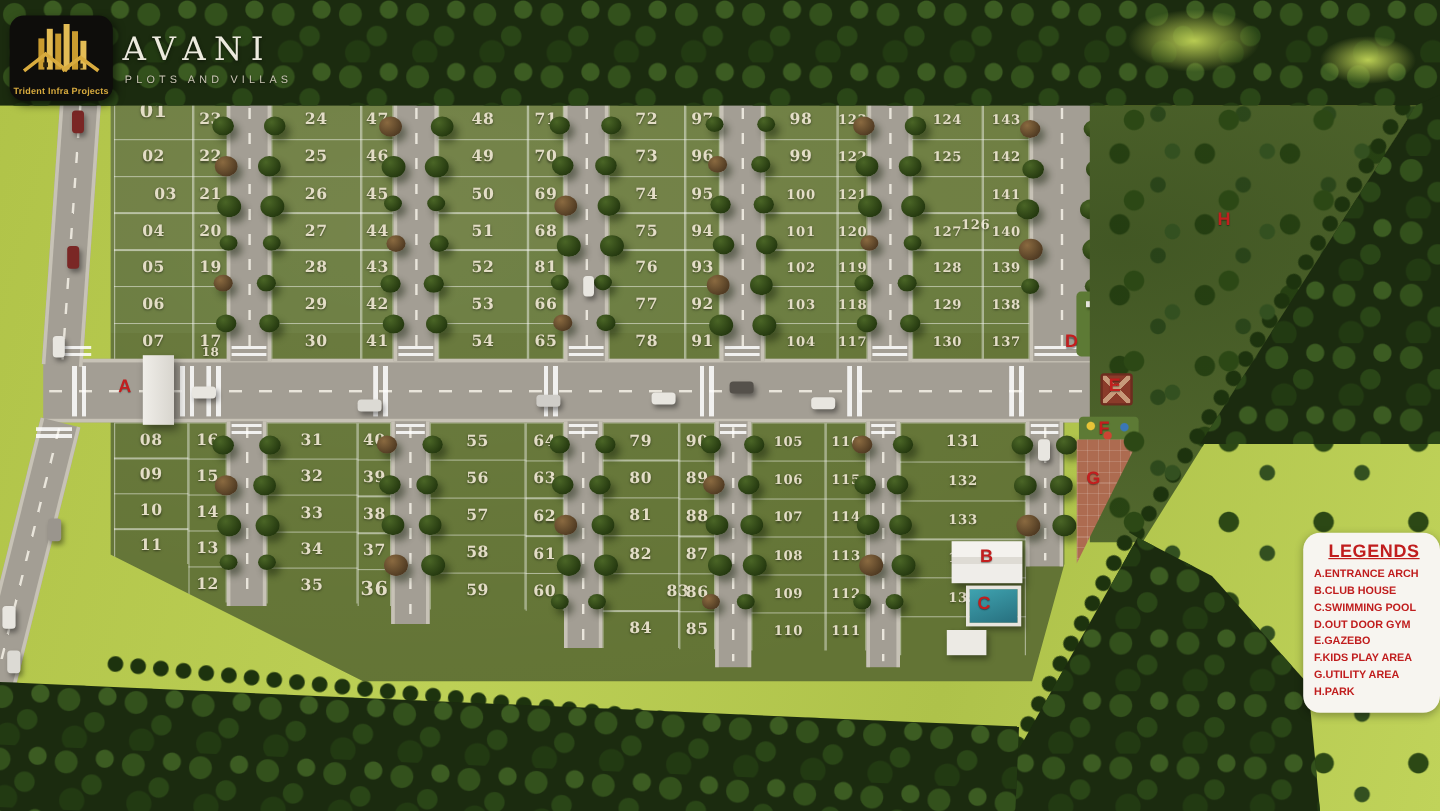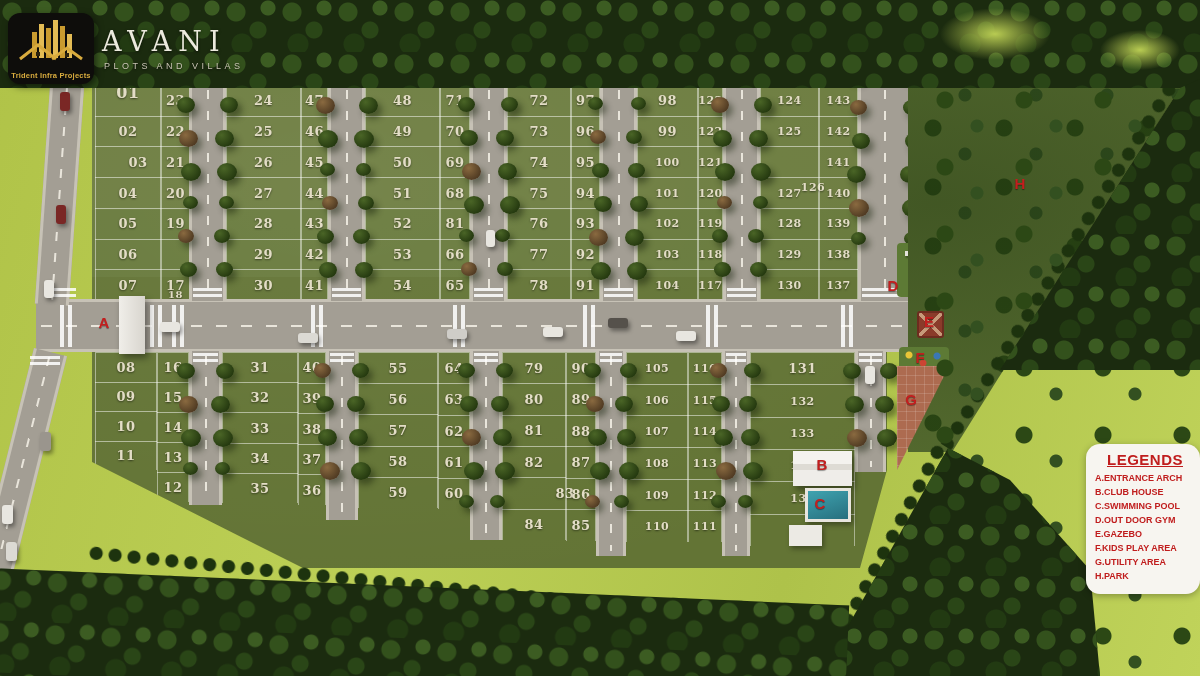--- a/index.html
+++ b/index.html
@@ -187,21 +187,21 @@
       <div class="pnum" style="left: 260px; top: 367.1px; font-size: 13px;">31</div>
       <div class="pnum" style="left: 260px; top: 397.3px; font-size: 13px;">32</div>
       <div class="pnum" style="left: 260px; top: 427.5px; font-size: 13px;">33</div>
       <div class="pnum" style="left: 260px; top: 457.7px; font-size: 13px;">34</div>
       <div class="pnum" style="left: 260px; top: 487.9px; font-size: 13px;">35</div>
       <div class="col" style="left: 298px; top: 352px; width: 28px; height: 153px; background-image: repeating-linear-gradient(transparent 0px, transparent 29.6px, rgba(255, 255, 255, 0.5) 29.6px, rgba(255, 255, 255, 0.5) 30.6px);"></div>
       <div class="pnum" style="left: 312px; top: 367.3px; font-size: 13px;">40</div>
       <div class="pnum" style="left: 312px; top: 397.9px; font-size: 13px;">39</div>
       <div class="pnum" style="left: 312px; top: 428.5px; font-size: 13px;">38</div>
       <div class="pnum" style="left: 312px; top: 459.1px; font-size: 13px;">37</div>
-      <div class="pnum" style="left: 312px; top: 489.7px; font-size: 13px;">36</div>
+      <div class="pnum" style="left: 312px; top: 489.7px; font-size: 16px;">36</div>
       <div class="col" style="left: 358px; top: 352px; width: 80px; height: 156px; background-image: repeating-linear-gradient(transparent 0px, transparent 30.2px, rgba(255, 255, 255, 0.5) 30.2px, rgba(255, 255, 255, 0.5) 31.2px);"></div>
       <div class="pnum" style="left: 398px; top: 367.6px; font-size: 13px;">55</div>
       <div class="pnum" style="left: 398px; top: 398.8px; font-size: 13px;">56</div>
       <div class="pnum" style="left: 398px; top: 430px; font-size: 13px;">57</div>
       <div class="pnum" style="left: 398px; top: 461.2px; font-size: 13px;">58</div>
       <div class="pnum" style="left: 398px; top: 492.4px; font-size: 13px;">59</div>
       <div class="col" style="left: 438px; top: 352px; width: 32px; height: 157px; background-image: repeating-linear-gradient(transparent 0px, transparent 30.4px, rgba(255, 255, 255, 0.5) 30.4px, rgba(255, 255, 255, 0.5) 31.4px);"></div>
       <div class="pnum" style="left: 454px; top: 367.7px; font-size: 13px;">64</div>
       <div class="pnum" style="left: 454px; top: 399.1px; font-size: 13px;">63</div>
       <div class="pnum" style="left: 454px; top: 430.5px; font-size: 13px;">62</div>

